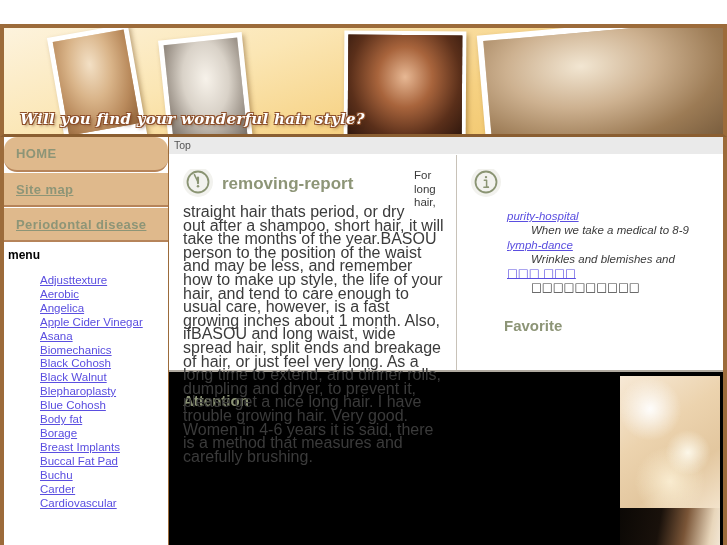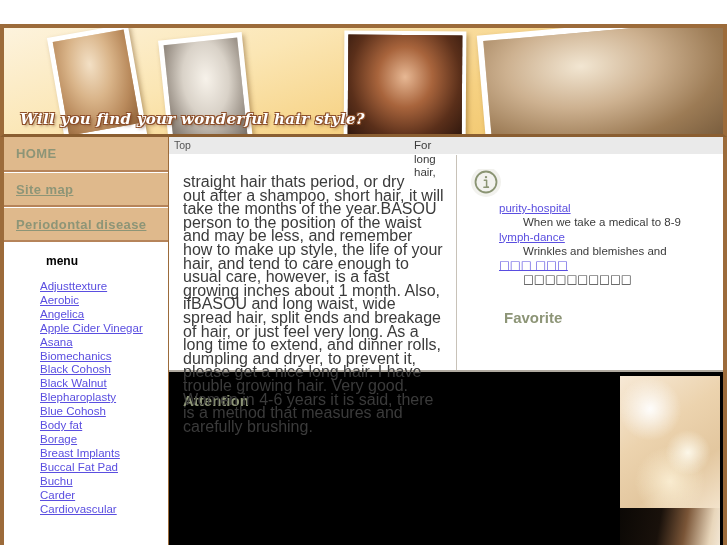--- a/index.html
+++ b/index.html
@@ -132,28 +132,27 @@
     background: #dfb98c;
     border-top: 1px solid #ffffff;
     border-bottom: 2px solid #b6845a;
     color: #8d9577;
     font-size: 13px;
     font-weight: bold;
     letter-spacing: 0.4px;
     text-decoration: none;
     cursor: pointer;
   }
-  .navbtn.first { border-top: none; }
+  .navbtn.first { border-top: none; border-radius: 13px; }
   .navbtn.underlined { text-decoration: underline; }
   .menu-label {
-    padding: 12px 0 4px 4px;
+    padding: 6px 0 4px 4px;
     font-size: 12px;
     font-weight: bold;
     color: #000000;
-    margin-left: 38px;
   }
   .menu-list {
     margin: 0;
     padding: 8px 0 0 36px;
     list-style: none;
   }
   .menu-list li { line-height: 13.9px; }
   .menu-list a {
     color: #5a4ee0;
     font-size: 11.5px;
@@ -228,24 +227,25 @@
     color: #3b3b3b;
     text-align: left;
   }
   .col-links {
     flex: 1;
     box-sizing: border-box;
     padding: 14px 10px 0 14px;
   }
   .links-head { overflow: hidden; }
   .link-list {
-    margin: 4px;
+    margin: 12px;
     padding: 0;
     list-style: none;
     padding-left: 24px;
+    font-style: italic;
   }
   .link-list a {
     color: #5a4ee0;
     font-size: 11.5px;
     text-decoration: underline;
     cursor: pointer;
   }
   .link-list .desc {
     padding-left: 24px;
     font-size: 11.5px;
@@ -353,20 +353,31 @@
     </ul>
   </div>
 
   <div class="main">
 
     <div class="breadcrumb">Top</div>
 
     <div class="top-cols">
 
       <div class="col-article">
+        <div class="article-head">
+          <span class="icon-badge">
+            <svg width="30" height="30" viewBox="0 0 30 30">
+              <circle cx="15" cy="15" r="10.5" fill="none" stroke="#8a9473" stroke-width="1.8"></circle>
+              <line x1="15" y1="15" x2="11.4" y2="7.6" stroke="#8a9473" stroke-width="1.6" stroke-linecap="round"></line>
+              <line x1="15" y1="10.5" x2="15" y2="16.2" stroke="#8a9473" stroke-width="2.1" stroke-linecap="round"></line>
+              <circle cx="15" cy="19.2" r="1.25" fill="#8a9473"></circle>
+            </svg>
+          </span>
+          <h1 class="article-title">removing-report</h1>
+        </div>
         <div class="lead-float">For long hair,</div>
         <div class="article-body">straight hair thats period, or dry out after a shampoo, short hair, it will take the months of the year.BASOU person to the position of the waist and may be less, and remember how to make up style, the life of your hair, and tend to care enough to usual care, however, is a fast growing inches about 1 month. Also, ifBASOU and long waist, wide spread hair, split ends and breakage of hair, or just feel very long. As a long time to extend, and dinner rolls, dumpling and dryer, to prevent it, please get a nice long hair. I have trouble growing hair. Very good. Women in 4-6 years it is said, there is a method that measures and carefully brushing.</div>
       </div>
 
       <div class="col-links">
         <div class="links-head">
           <span class="icon-badge">
             <svg width="30" height="30" viewBox="0 0 30 30">
               <circle cx="15" cy="15" r="10.5" fill="none" stroke="#8a9473" stroke-width="1.8"></circle>
               <circle cx="15" cy="10.1" r="1.2" fill="#8a9473"></circle>

